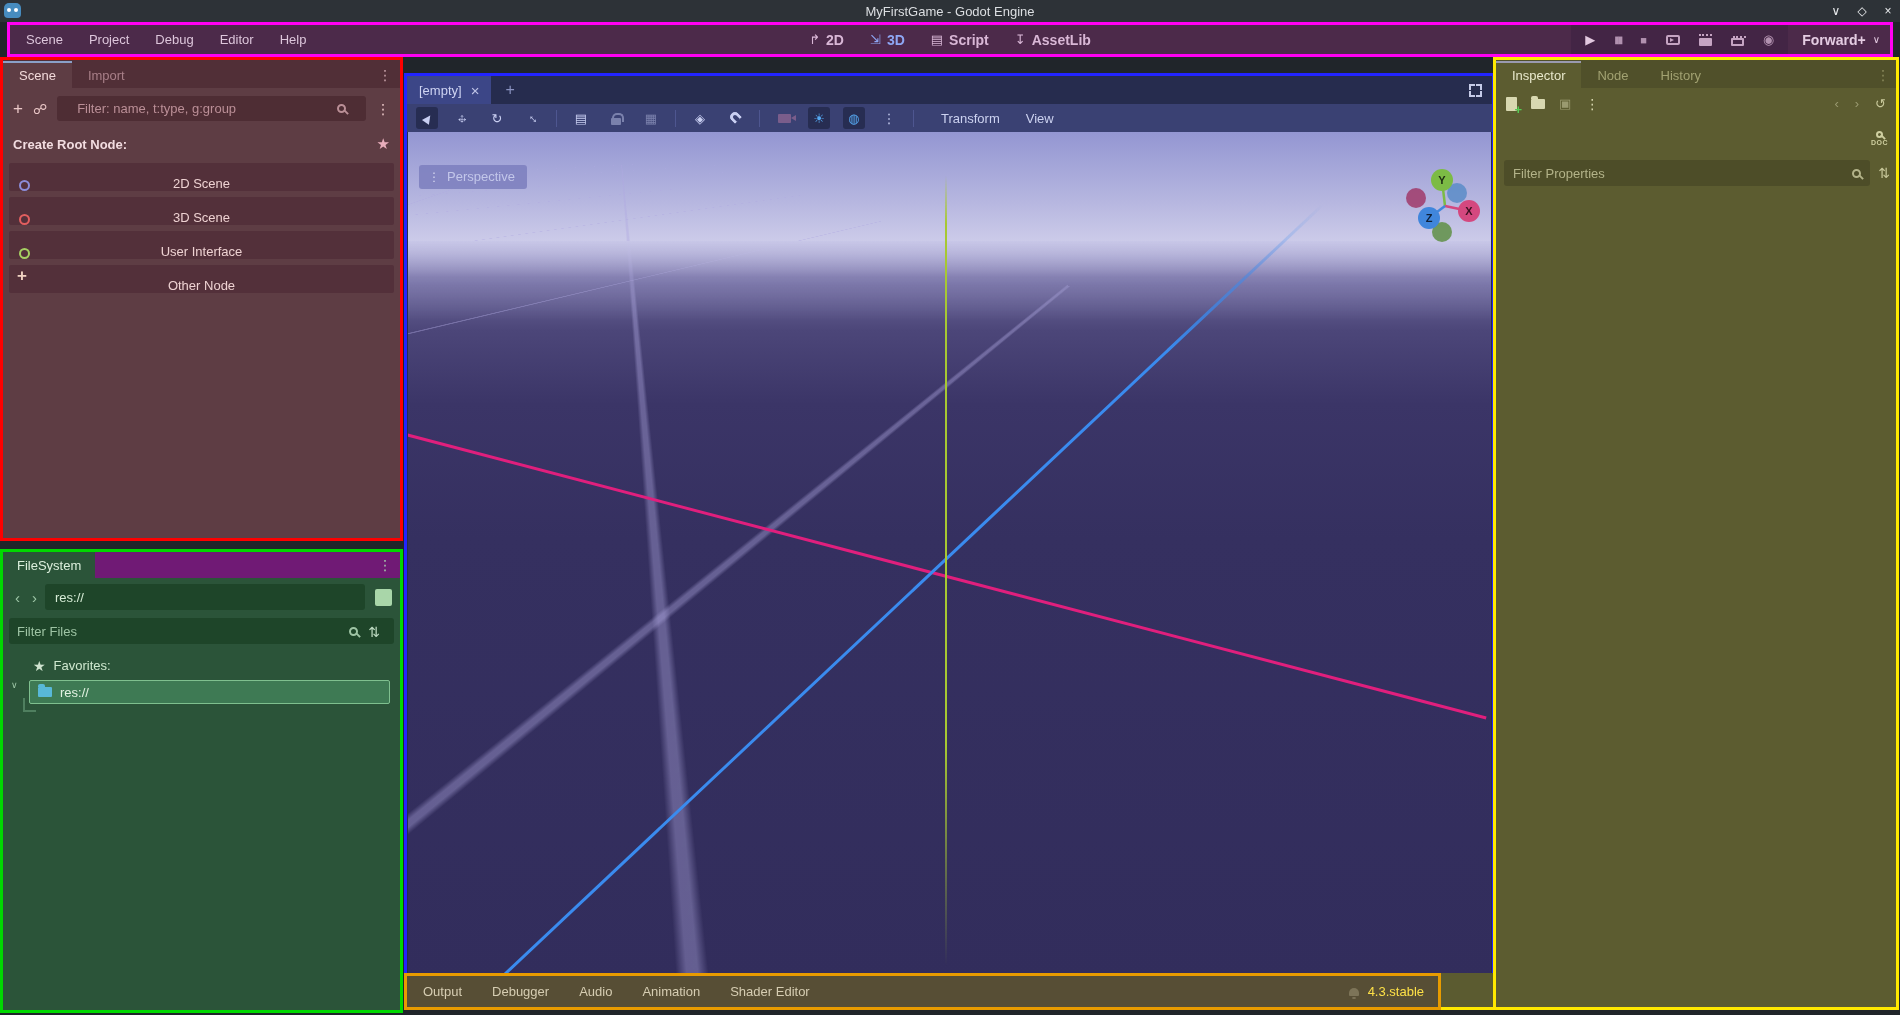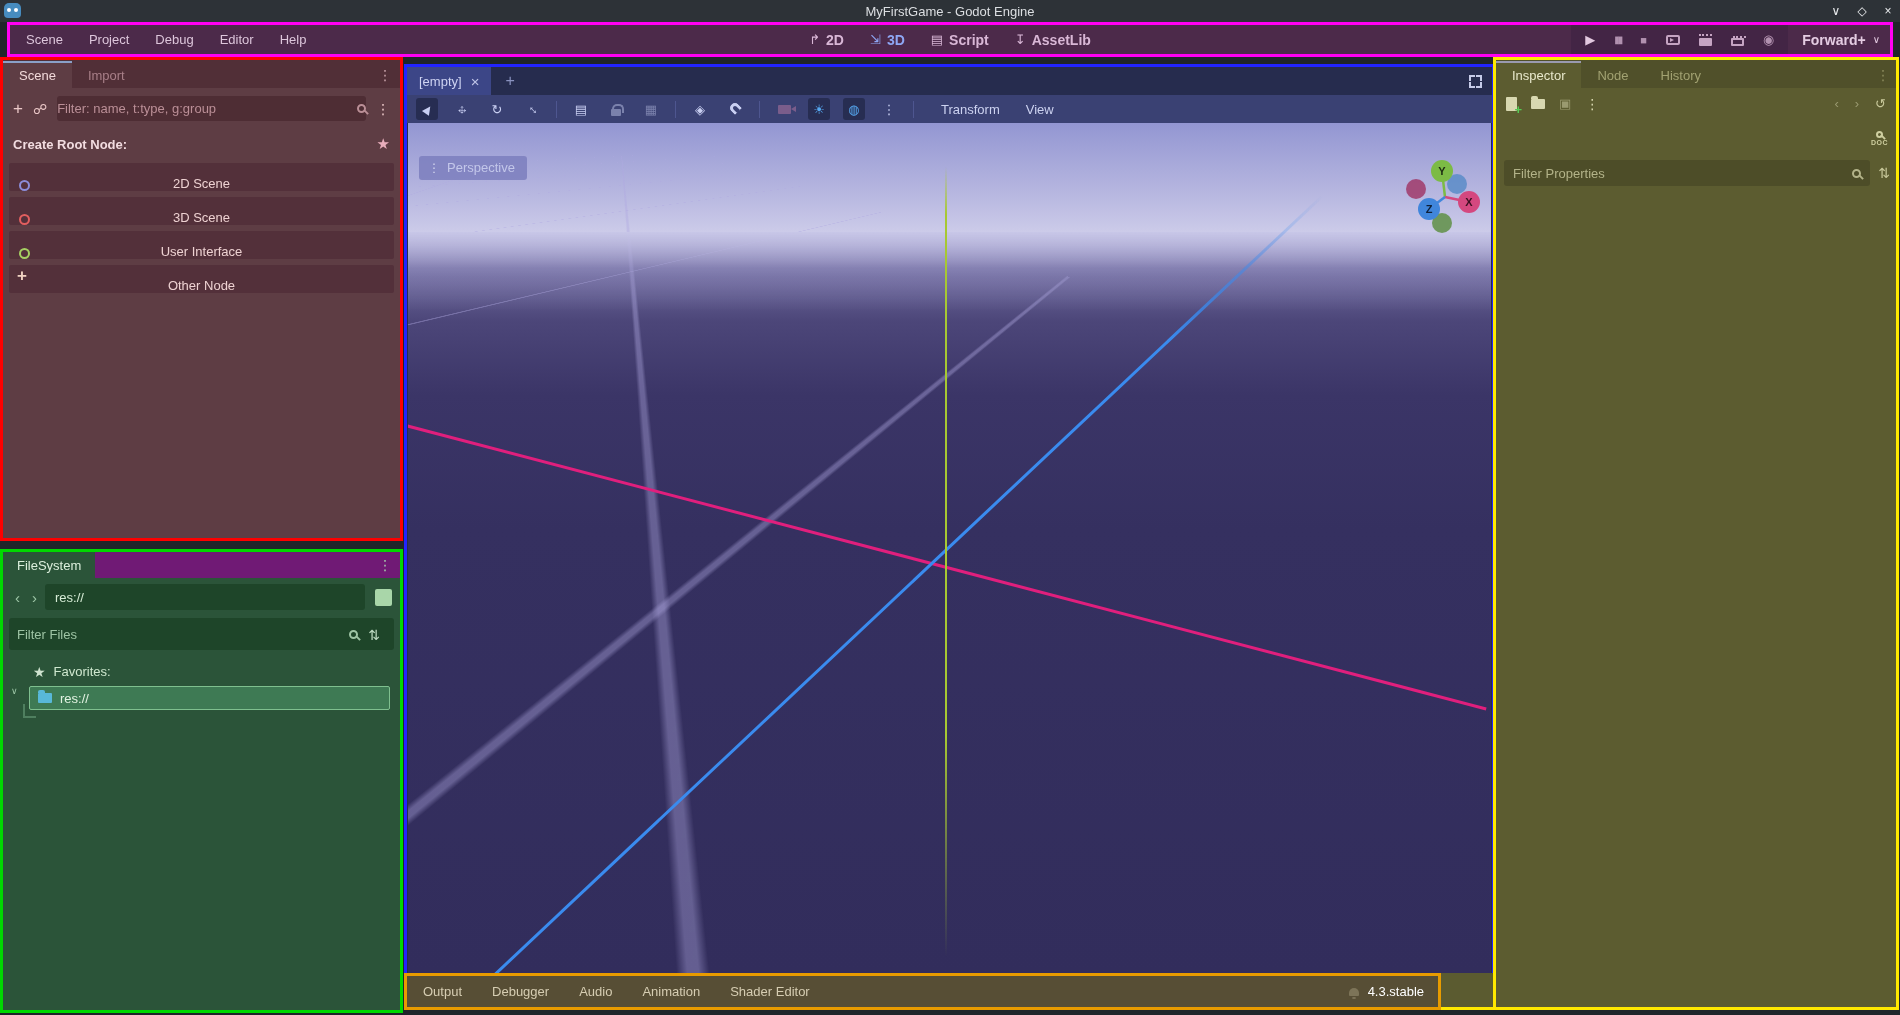--- a/index.html
+++ b/index.html
@@ -13,21 +13,21 @@
   .godot-logo { position:absolute; left:4px; top:3px; width:17px; height:15px; background:#478cbf; border-radius:5px 5px 4px 4px; }
   .godot-logo::before { content:""; position:absolute; left:3px; top:5px; width:4px; height:4px; border-radius:50%;
               background:#fff; box-shadow:7px 0 0 #fff; }
   .win-controls { position:absolute; right:2px; top:0; height:22px; display:flex; gap:6px; align-items:center; color:#e8eaec; }
   .win-btn { width:20px; text-align:center; font-size:12px; cursor:default; }
 
   
   .menubar   { position:absolute; left:7px;    top:22px;  width:1886px; height:35px; background:#4c2a4a; border:3px solid #ff00f2; display:flex; align-items:center; }
   .scenedock { position:absolute; left:0;      top:57px;  width:403px;  height:484px; background:#5e3d44; border:3px solid #fe0000; }
   .fsdock    { position:absolute; left:0;      top:549px; width:403px;  height:464px; background:#2b5439; border:3px solid #00d800; }
-  .viewport  { position:absolute; left:404px;  top:64px;  width:1091px; height:914px; background:#262c4e; border:3px solid #2224ff; }
+  .viewport  { position:absolute; left:404px;  top:73px;  width:1091px; height:914px; background:#262c4e; border:3px solid #2224ff; }
   .inspector { position:absolute; left:1493px; top:57px;  width:406px;  height:953px; background:#5c5c30; border:3px solid #ffe900; }
   .bottombar { position:absolute; left:404px;  top:973px; width:1037px; height:37px;  background:#574e35; border:3px solid #e89b00; display:flex; align-items:center; }
   .bottomstub{ position:absolute; left:1441px; top:973px; width:52px;  height:37px;  background:#5b5b30; border-bottom:3px solid #ffe900; }
 
   
   .menu-left { display:flex; gap:6px; padding-left:6px; }
   .menu-item { padding:4px 10px; color:#ddc6db; cursor:default; }
   .workspaces { position:absolute; left:50%; transform:translateX(-50%); display:flex; gap:26px; align-items:center; }
   .ws-item { display:flex; gap:6px; align-items:center; color:#d9b7d6; font-weight:bold; font-size:14px; }
   .ws-item .wsicon { font-weight:normal; font-size:13px; }
@@ -52,40 +52,40 @@
   .icn-folder { display:inline-block; width:14px; height:10px; background:currentColor; border-radius:1px; position:relative; flex:none; }
   .icn-folder::before { content:""; position:absolute; top:-3px; left:0; width:7px; height:3px; background:currentColor; border-radius:2px 2px 0 0; }
   input { font-family:inherit; font-size:13px; border:none; outline:none; }
 
   
   .sd-tabstrip { display:flex; align-items:flex-end; height:28px; background:#512f37; color:#a87f88; }
   .sd-tab { padding:5px 16px; }
   .sd-tab.active { background:#5e3d44; color:#f2dada; border-top:2px solid #8aa0c8; }
   .sd-tabstrip .dots { margin-left:auto; padding:0 8px 6px 0; color:#caa3ab; }
   .sd-toolbar { display:flex; align-items:center; gap:10px; padding:8px 10px 6px 10px; color:#ecc9c9; }
-  .sd-filter { flex:1; display:flex; align-items:center; background:#4e2d34; border-radius:3px; height:25px; padding:0 0; color:#bb8f97; }
+  .sd-filter { flex:1; display:flex; align-items:center; background:#4e2d34; border-radius:3px; height:25px; padding:0 20px; color:#bb8f97; }
   .sd-filter input { flex:1; background:transparent; color:#e8cdd1; }
   .sd-filter input::placeholder { color:#bb8f97; }
   .sd-rootrow { display:flex; align-items:center; padding:8px 10px 4px 10px; color:#f2dce0; font-weight:bold; }
   .sd-rootrow .star { margin-left:auto; color:#e8aebc; font-size:15px; font-weight:normal; }
   .sd-option { height:28px; margin:6px 6px 0 6px; background:#53303a; border-radius:2px; display:flex; align-items:flex-end; color:#eed2d2; position:relative; }
   .sd-option .opticon { position:absolute; left:10px; width:11px; height:11px; border-radius:50%; border:2px solid; }
   .sd-option .optplus { position:absolute; left:8px; color:#f0d2c2; font-size:17px; font-weight:bold; top:1px; }
   .sd-option .lbl { width:100%; text-align:center; }
 
   
   .fs-titlestrip { display:flex; align-items:center; height:26px; background:#701a75; color:#dcefdc; }
   .fs-titletab { background:#2b5439; height:100%; display:flex; align-items:center; padding:0 14px; }
   .fs-titlestrip .dots { margin-left:auto; padding-right:8px; color:#a6cbac; }
   .fs-nav { display:flex; align-items:center; gap:4px; padding:6px 8px 4px 8px; color:#9fc8a8; }
   .fs-arrow { font-size:15px; padding:0 4px; }
   .fs-path { flex:1; display:flex; align-items:center; background:#1e4529; border-radius:3px; height:26px; padding:0 10px; }
   .fs-path input { flex:1; background:transparent; color:#d6ecd6; }
   .fs-splitbtn { width:17px; height:17px; background:#a9d6a9; border-radius:2px; margin-left:6px; }
-  .fs-filter { display:flex; align-items:center; gap:8px; background:#1e4529; height:32px; margin:4px 6px 0 6px; border-radius:3px; padding:0 8px; color:#9ec4a4; }
+  .fs-filter { display:flex; align-items:center; gap:8px; background:#1e4529; height:26px; margin:4px 6px 0 6px; border-radius:3px; padding:0 8px; color:#9ec4a4; }
   .fs-filter input { flex:1; background:transparent; color:#d6ecd6; }
   .fs-filter input::placeholder { color:#9ec4a4; }
   .fs-sort { color:#bfdcc3; padding:2px 6px 0 2px; font-size:14px; }
   .fs-tree { padding:10px 6px 0 6px; color:#cfe8cf; }
   .fs-row { display:flex; align-items:center; height:23px; gap:8px; }
   .fs-row .star { color:#cfe3cf; margin-left:24px; font-size:14px; }
   .fs-selrow { display:flex; align-items:center; gap:8px; height:24px; margin:3px 4px 0 20px; background:#3e7a54; border:1px solid #7fc08f; border-radius:2px; padding:0 8px; color:#e2f2e2; }
   .fs-chev { position:absolute; left:8px; margin-top:3px; font-size:9px; color:#9fc8a8; }
   .fs-elbow { width:13px; height:14px; border-left:2px solid #4f7f5f; border-bottom:2px solid #4f7f5f; margin:-6px 0 6px 14px; }
   .icn-godot { width:13px; height:11px; background:#58b8d8; border-radius:4px 4px 3px 3px; position:relative; flex:none; }
@@ -152,21 +152,21 @@
   .in-docrow { display:flex; justify-content:flex-end; padding:16px 8px 0 0; color:#cfcfa0; }
   .docbtn { display:flex; flex-direction:column; align-items:center; gap:1px; font-size:7px; font-weight:bold; letter-spacing:.5px; }
   .in-filterrow { display:flex; align-items:center; gap:8px; padding:14px 6px 0 8px; color:#b3b389; }
   .in-filter { flex:1; display:flex; align-items:center; gap:8px; background:#4d4d28; border-radius:3px; height:26px; padding:0 9px; }
   .in-filter input { flex:1; background:transparent; color:#bef264; }
   .in-filter input::placeholder { color:#b3b389; }
   .in-tune { color:#c8c89a; font-size:14px; }
 
   
   .bb-tabs { display:flex; gap:30px; padding-left:16px; color:#d6cdb2; }
-  .bb-right { margin-left:auto; display:flex; align-items:center; gap:9px; padding-right:14px; color:#ffffff; }
+  .bb-right { margin-left:auto; display:flex; align-items:center; gap:9px; padding-right:14px; color:#fde047; }
   .icn-bell { width:10px; height:8px; background:#7d7458; border-radius:5px 5px 1px 1px; position:relative; }
   .icn-bell::after { content:""; position:absolute; left:3px; bottom:-3px; width:4px; height:2px; border-radius:50%; background:#7d7458; }
 </style>
 </head>
 <body>
 
 <div class="stage">
 
   <div class="titlebar">
     <div class="godot-logo"></div>

